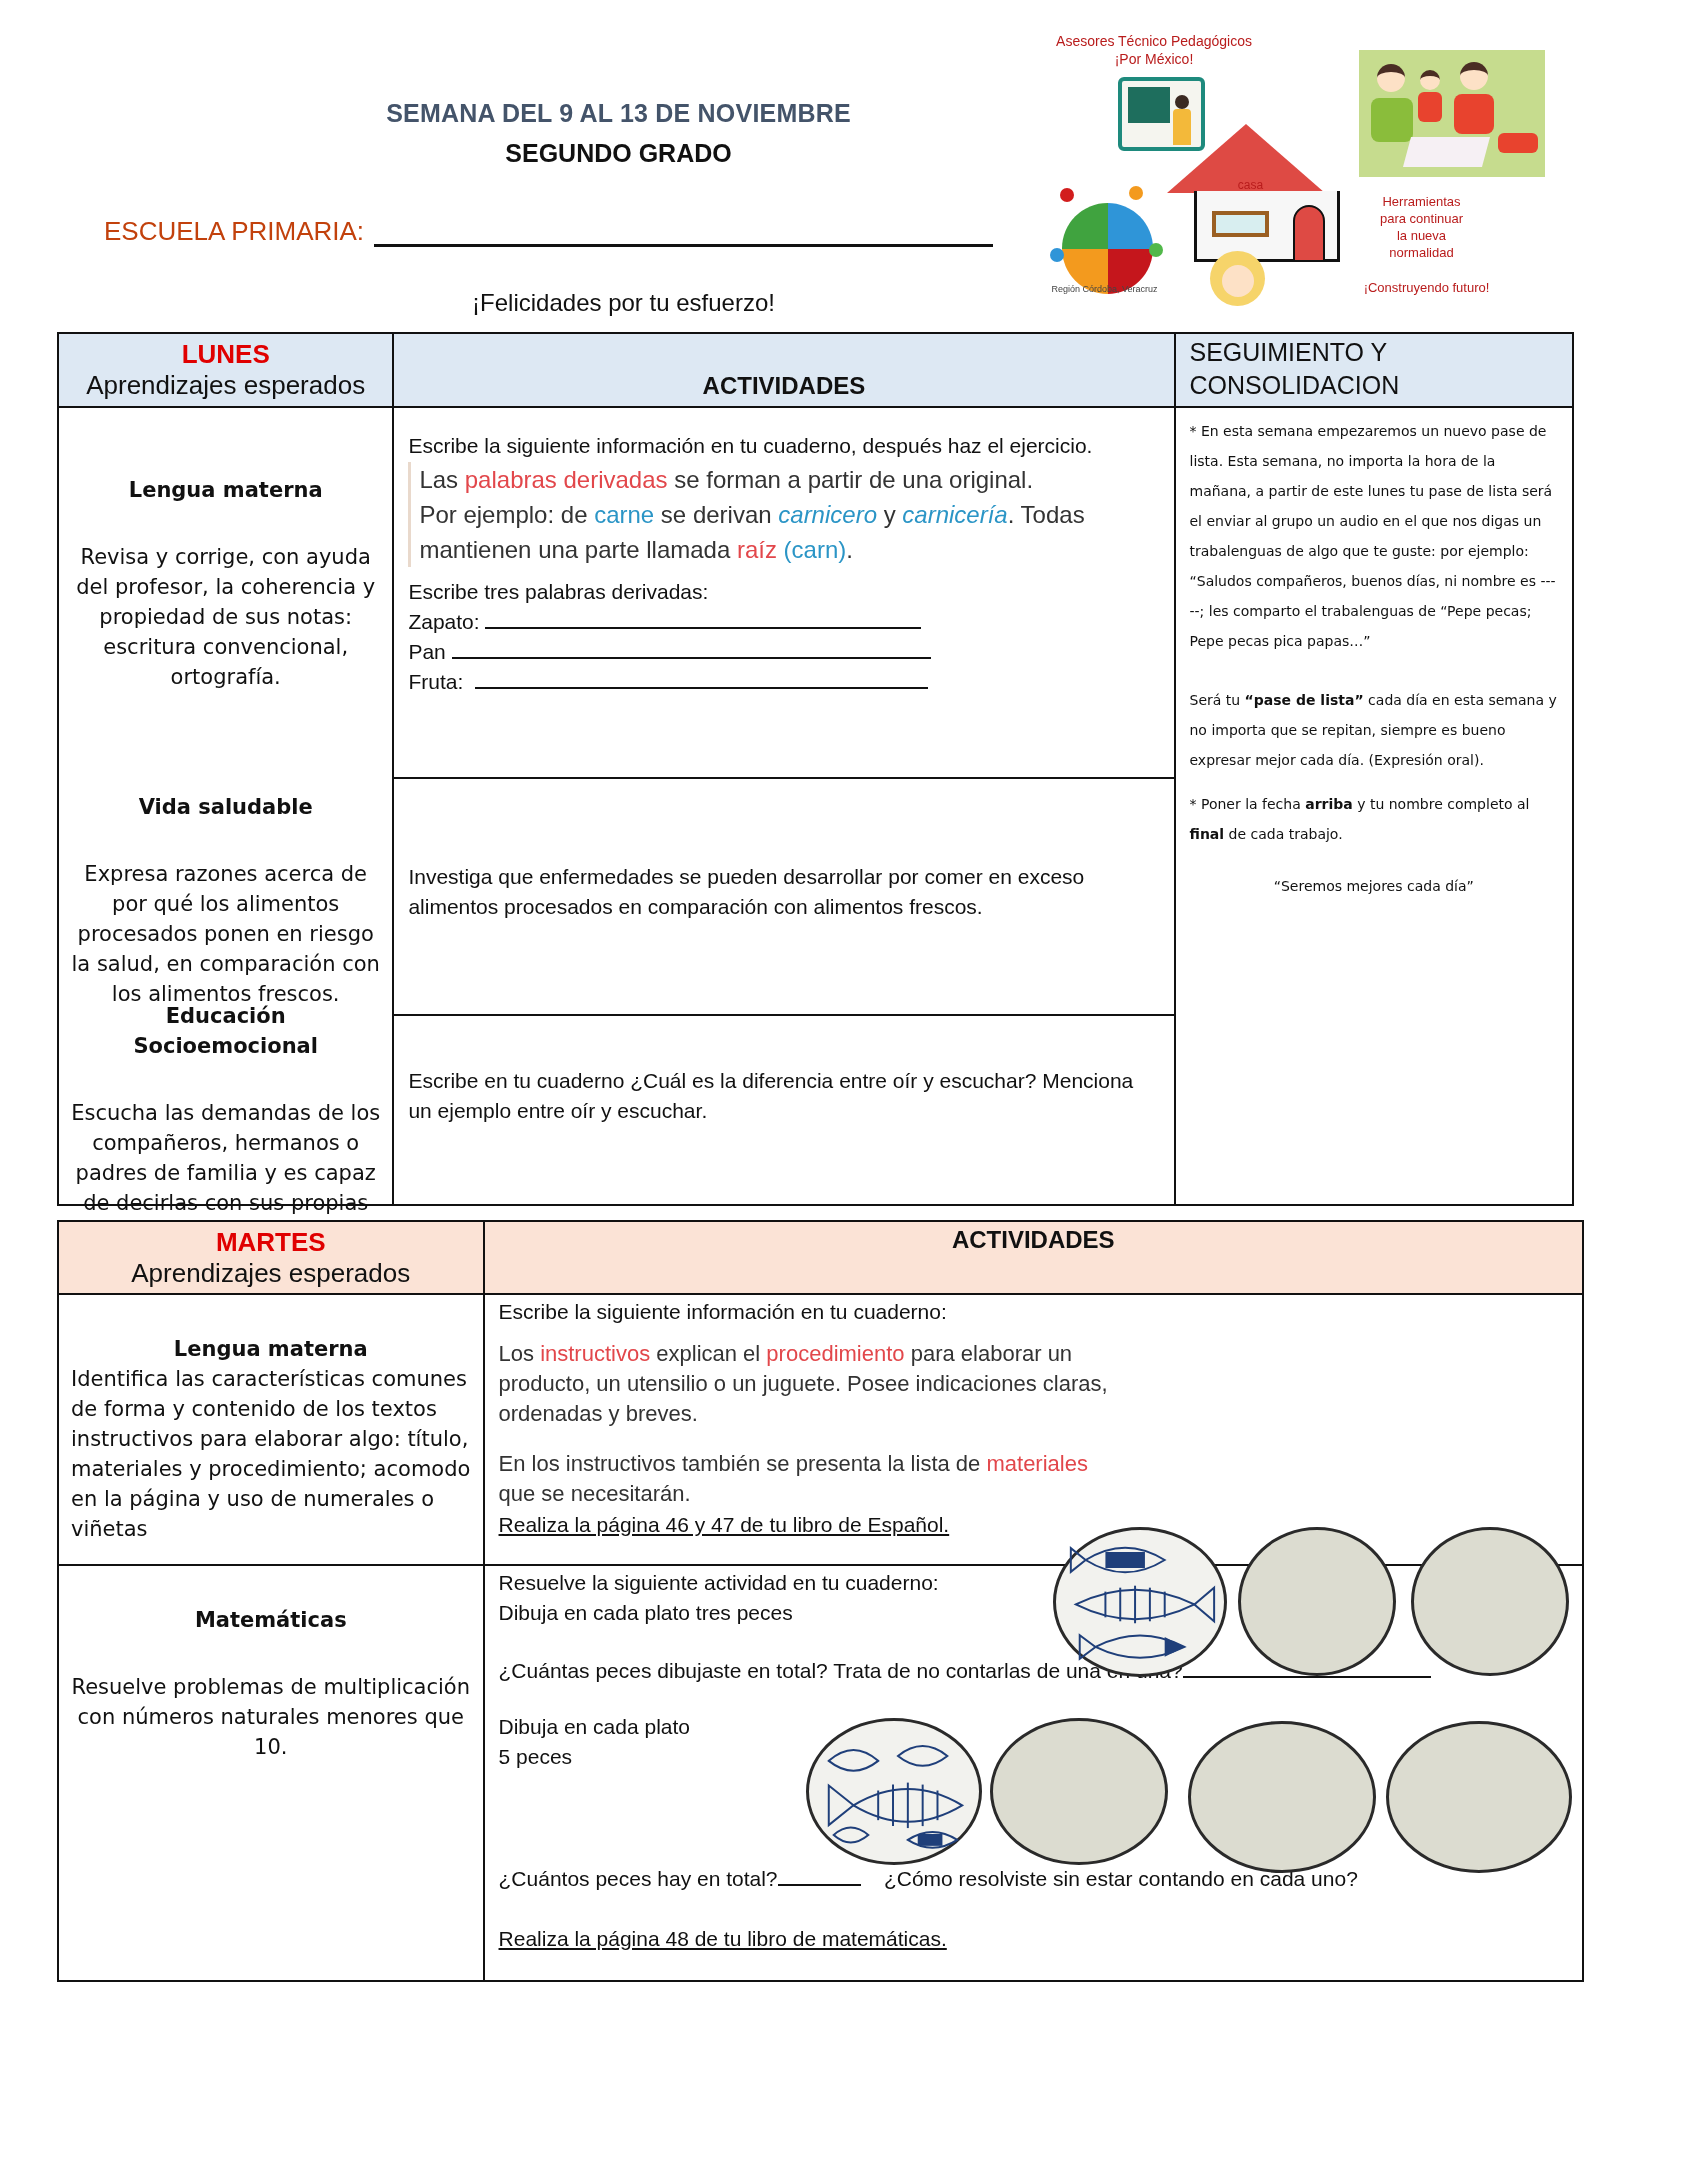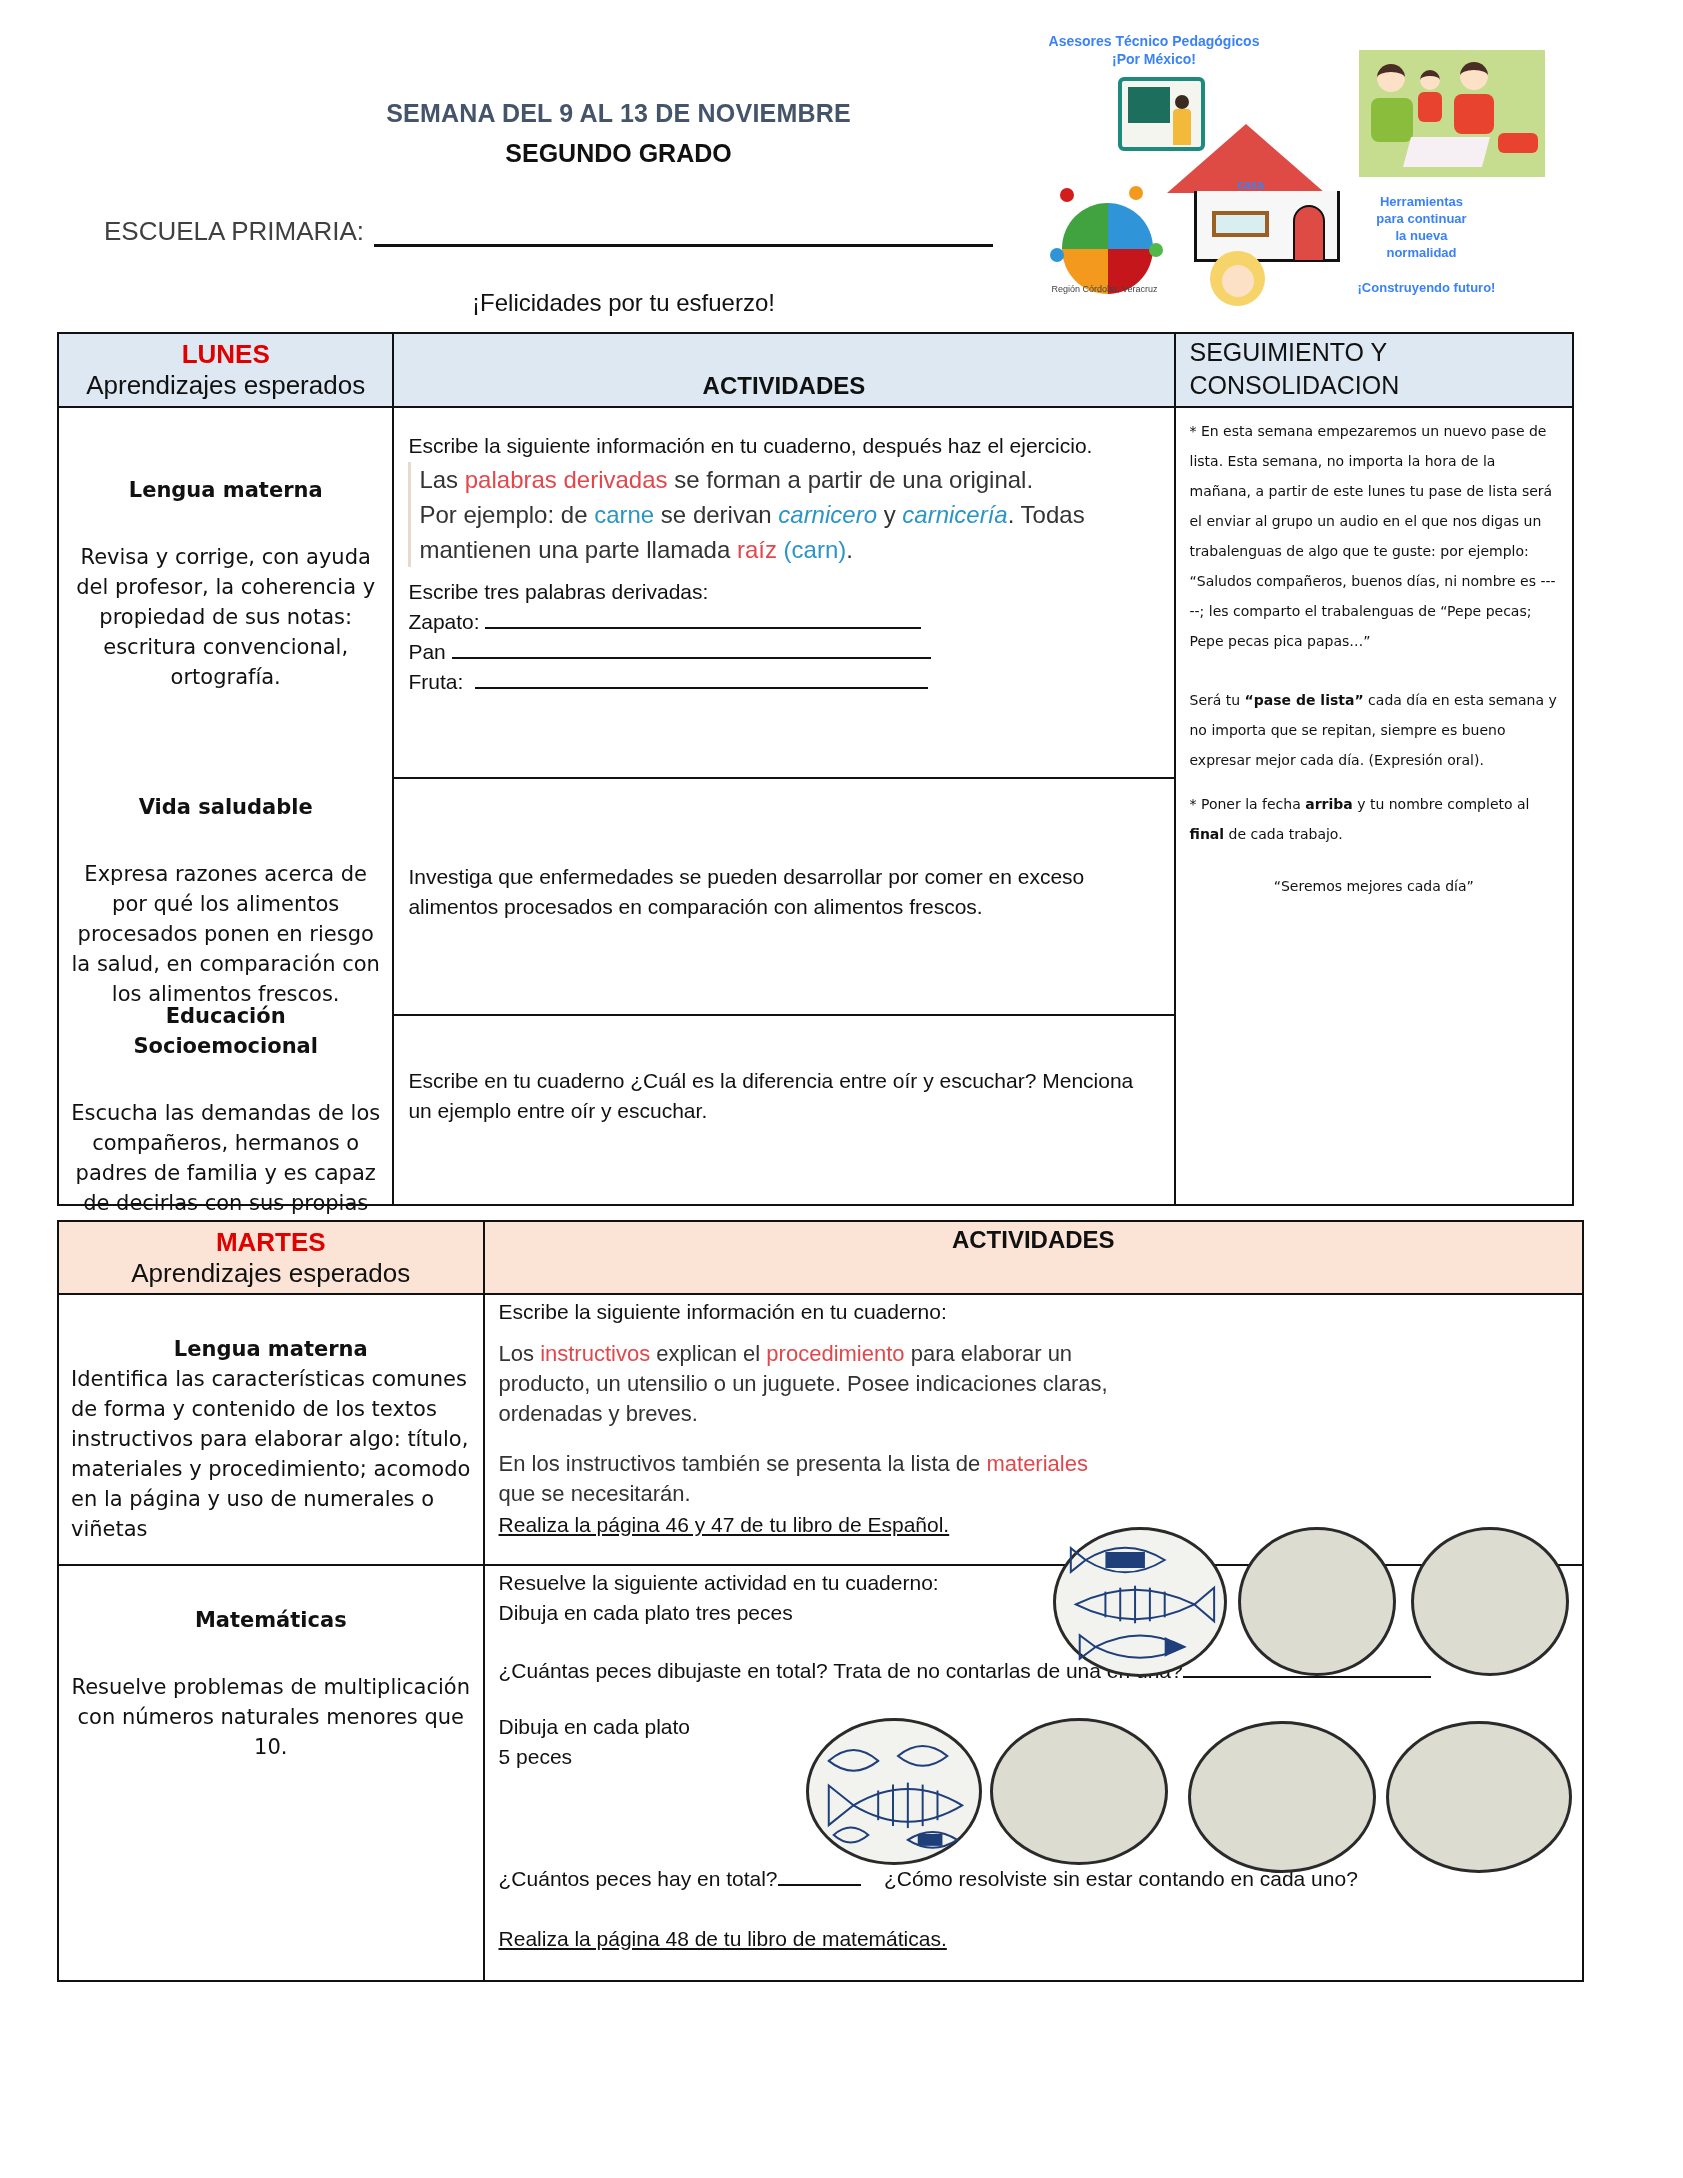--- a/index.html
+++ b/index.html
@@ -1,26 +1,26 @@
 <!DOCTYPE html>
 <html><head>
 <meta charset="utf-8">
 <style>
   * { box-sizing: border-box; margin: 0; padding: 0; }
   body { width: 1683px; height: 2178px; background: #ffffff; position: relative; font-family: "DejaVu Sans", sans-serif; color: #111; overflow: hidden; }
   .abs { position: absolute; }
   .title1 { left: 376px; top: 99px; width: 485px; text-align: center; font-family: "Liberation Sans", sans-serif; font-weight: bold; font-size: 25px; color: #44546a; letter-spacing: 0.2px; }
   .title2 { left: 376px; top: 139px; width: 485px; text-align: center; font-family: "Liberation Sans", sans-serif; font-weight: bold; font-size: 25px; color: #111; }
-  .school { left: 104px; top: 216px; font-family: "Liberation Sans", sans-serif; font-size: 26px; color: #404040; display: flex; align-items: flex-end; }
+  .school { left: 104px; top: 216px; font-family: "Liberation Sans", sans-serif; font-size: 26px; color: #c2410c; display: flex; align-items: flex-end; }
   .school .line { display: inline-block; width: 619px; border-bottom: 3px solid #111; height: 26px; margin-left: 10px; }
   .congrats { left: 376px; top: 289px; width: 495px; text-align: center; font-family: "Liberation Sans", sans-serif; font-size: 24px; }
 
   
   .banner { left: 1040px; top: 25px; width: 564px; height: 287px; }
-  .banner .t { position: absolute; font-family: "Liberation Sans", sans-serif; font-weight: bold; font-size: 14px; text-align: center; color: #3b82f6; }
+  .banner .t { position: absolute; font-family: "Liberation Sans", sans-serif; font-weight: normal; font-size: 14px; text-align: center; color: #b91c1c; }
 
   table { border-collapse: collapse; position: absolute; font-family: "DejaVu Sans", sans-serif; }
   td, th { border: 2.5px solid #111; vertical-align: top; }
   .lunes-head { background: #dde8f3; }
   .martes-head { background: #fbe3d6; }
   .day { color: #e00000; font-family: "Liberation Sans", sans-serif; font-size: 26px; font-weight: bold; display: block; }
   .sub { font-family: "Liberation Sans", sans-serif; font-size: 26px; font-weight: normal; display: block; }
   .acth { font-family: "Liberation Sans", sans-serif; font-size: 24px; font-weight: bold; }
   .seg-h { font-family: "Liberation Sans", sans-serif; font-size: 25px; font-weight: normal; text-align: left; padding: 2px 14px; line-height: 33px; }
   .c-txt { font-size: 21px; line-height: 30px; text-align: center; padding: 0 12px; margin-top: 37px; }

